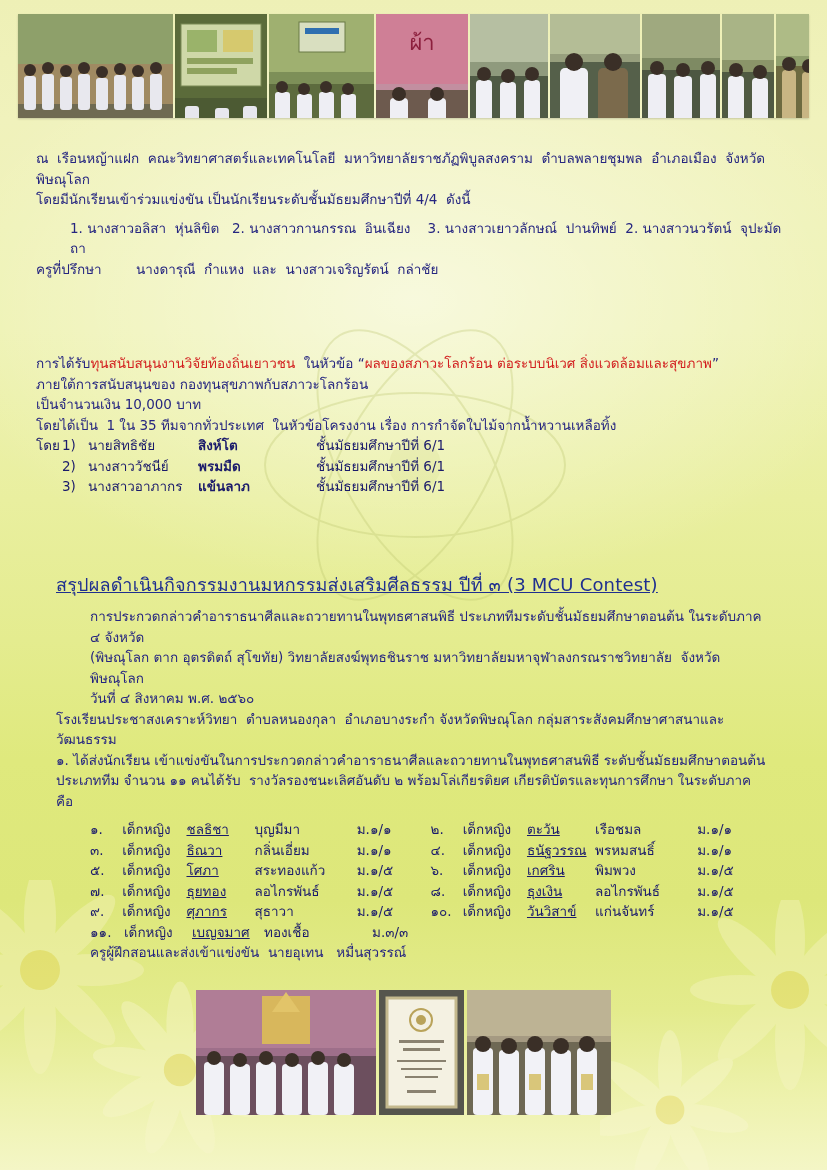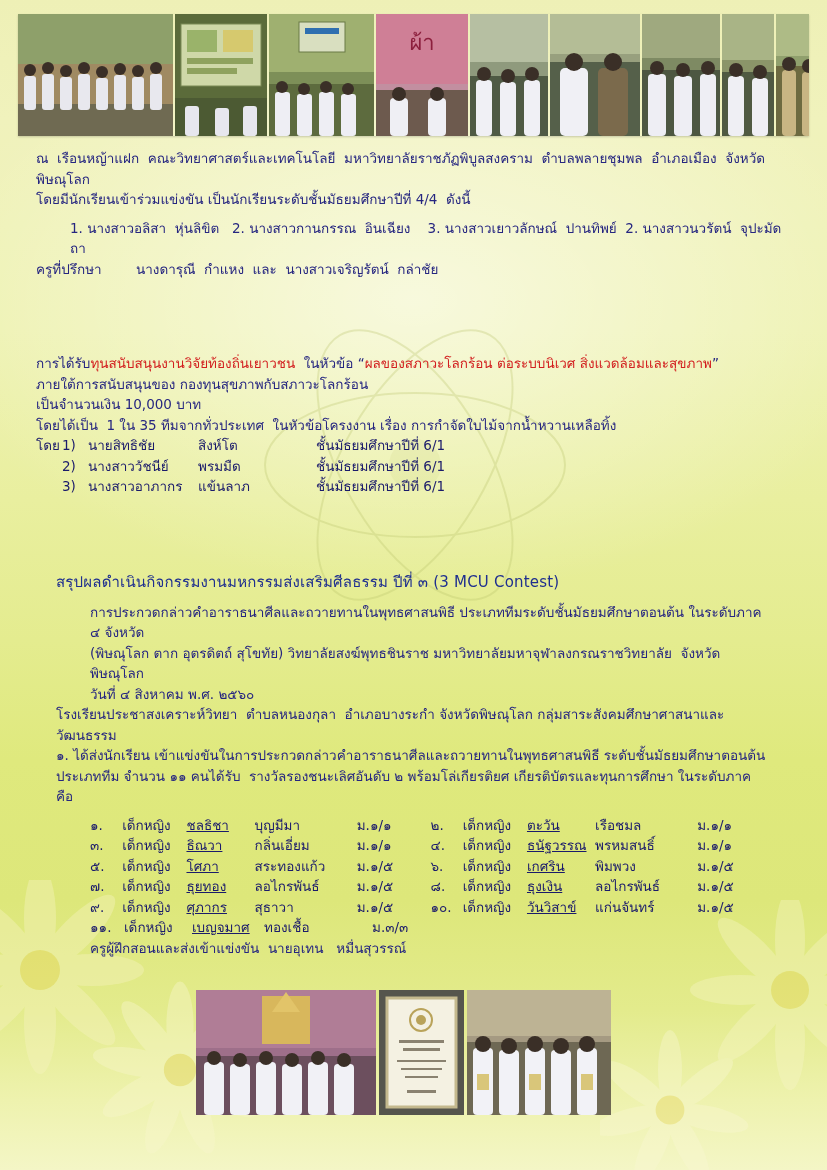--- a/index.html
+++ b/index.html
@@ -52,21 +52,21 @@
     pointer-events: none;
     opacity: 0.75;
   }
 
   
   .photo-strip {
     position: absolute;
     left: 18px;
     top: 14px;
     width: 791px;
-    height: 122px;
+    height: 104px;
     display: flex;
     gap: 2px;
     overflow: hidden;
     box-shadow: 0 1px 2px rgba(0,0,0,0.18);
   }
   .photo-strip .ph {
     position: relative;
     overflow: hidden;
     flex: 0 0 auto;
     height: 122px;
@@ -116,30 +116,31 @@
   .red { color: #d21f1f; }
 
   .gap-sm { height: 8px; }
   .gap-xl { height: 74px; }
 
   .section2 { padding: 0 36px; }
   .section3 { padding: 0 56px; }
 
   .heading3 {
     color: #1f2f8f;
-    font-size: 15px;
+    font-size: 18px;
     letter-spacing: .2px;
+    text-decoration: underline;
   }
   .student-row {
     display: flex;
     white-space: pre;
   }
   .student-row .c-num { width: 26px; }
   .student-row .c-pref { width: 66px; }
-  .student-row .c-name { width: 96px; }
+  .student-row .c-name { width: 96px; font-weight: bold; }
 
   .mcu-row { display: flex; white-space: pre; }
   .mcu-row .m-num { width: 34px; text-align: left; }
   .mcu-row .m-title { width: 68px; }
   .mcu-row .m-first { width: 72px; text-decoration: underline; }
   .mcu-row .m-last { width: 108px; }
   .mcu-row .m-cls { width: 78px; }
 </style>
 </head>
 <body>

